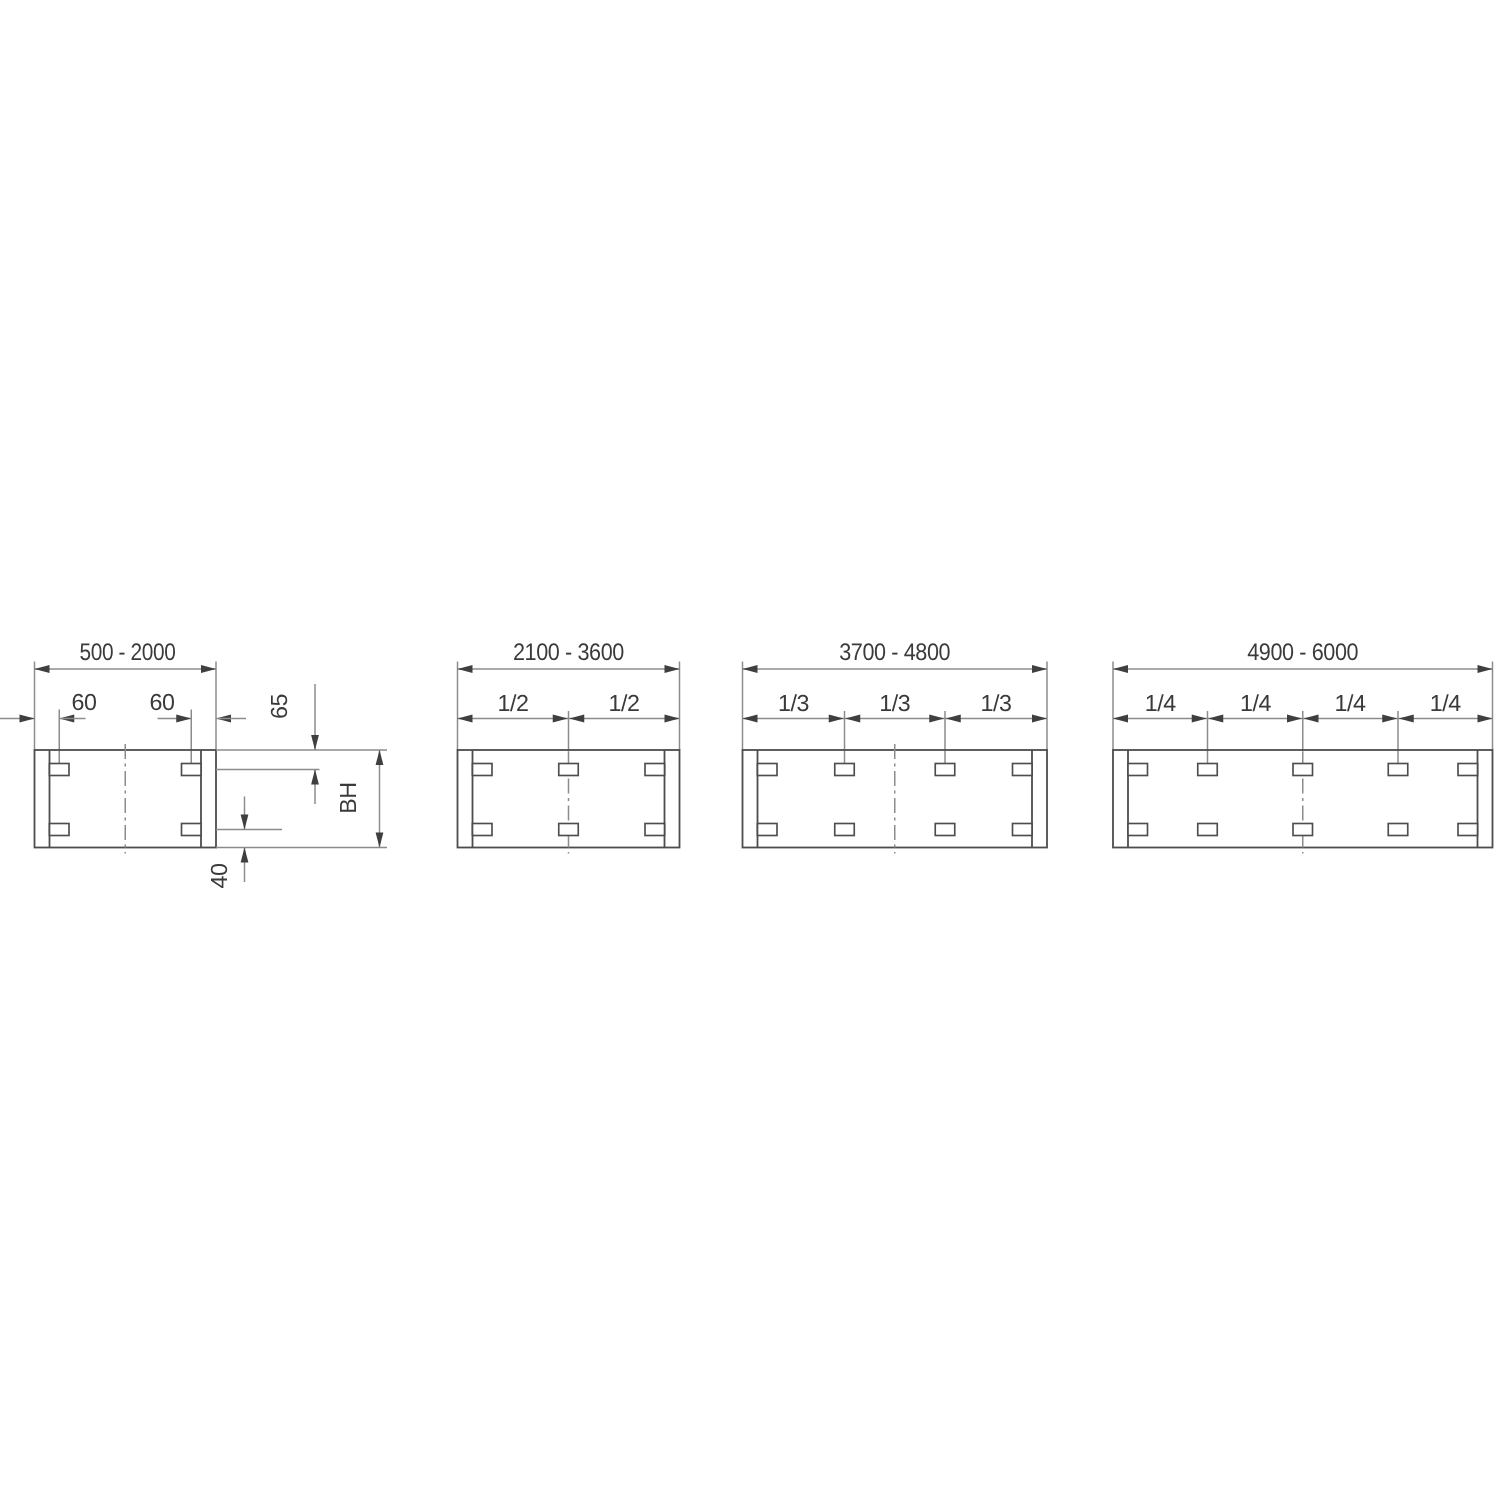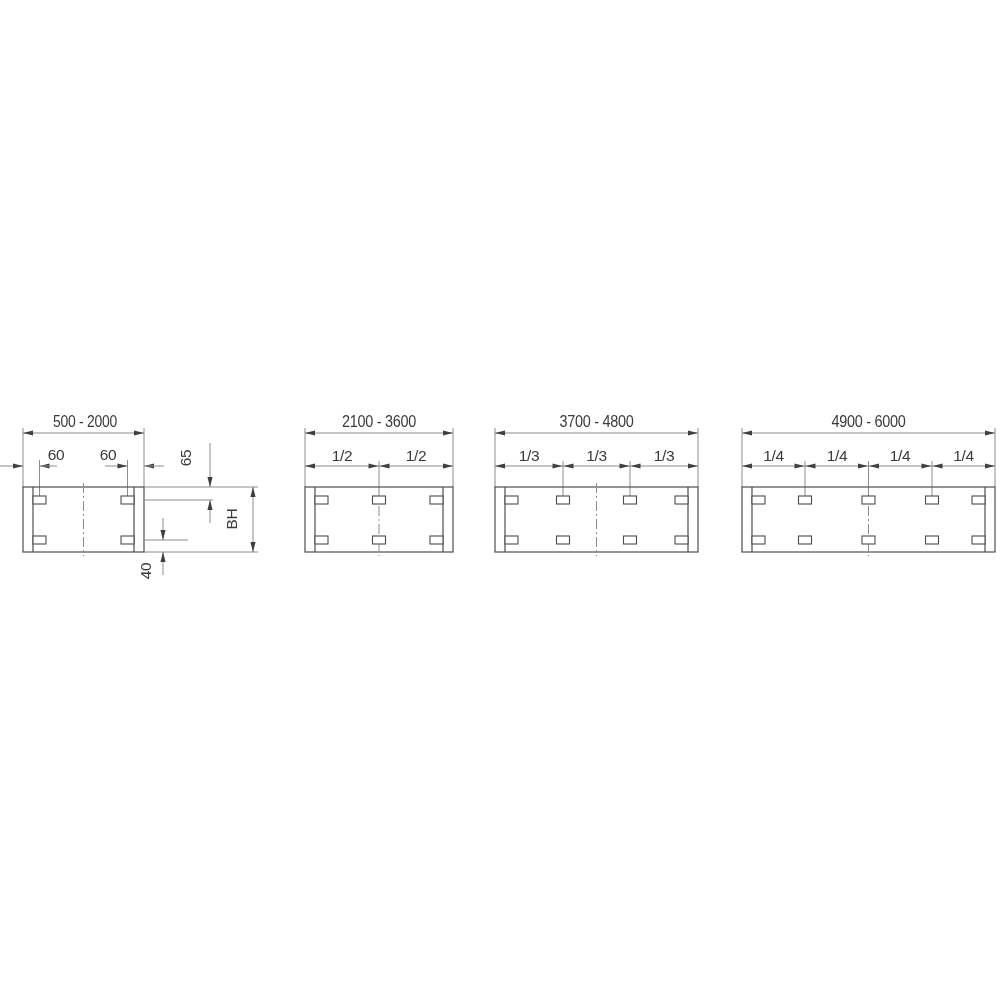--- a/index.html
+++ b/index.html
@@ -3,21 +3,21 @@
 <meta charset="utf-8">
 <style>
   :root{
     --object-line:#4d4d4d;
     --dimension-line:#8c8c8c;
     --arrowhead:#3f3f3f;
     --text:#3a3a3a;
     --background:#ffffff;
   }
   html,body{margin:0;padding:0;background:var(--background);}
-  .canvas{width:1000px;height:744px;position:relative;background:var(--background);overflow:hidden;}
+  .canvas{width:1000px;height:744px;position:relative;background:var(--background);overflow:hidden;margin-top:13px;}
   svg{display:block;}
   .obj{stroke:var(--object-line);stroke-width:1.2;fill:none;}
   .slot{stroke:var(--object-line);stroke-width:1.1;fill:var(--background);}
   .dim{stroke:var(--dimension-line);stroke-width:1;fill:none;}
   .cl{stroke:var(--dimension-line);stroke-width:1;fill:none;stroke-dasharray:10 3 2 3;}
   .arr{fill:var(--arrowhead);stroke:none;}
   text{fill:var(--text);font-family:"Liberation Sans","DejaVu Sans",sans-serif;font-size:15.5px;letter-spacing:-0.3px;}
   .rl{font-size:16px;}
 </style>
 </head>

